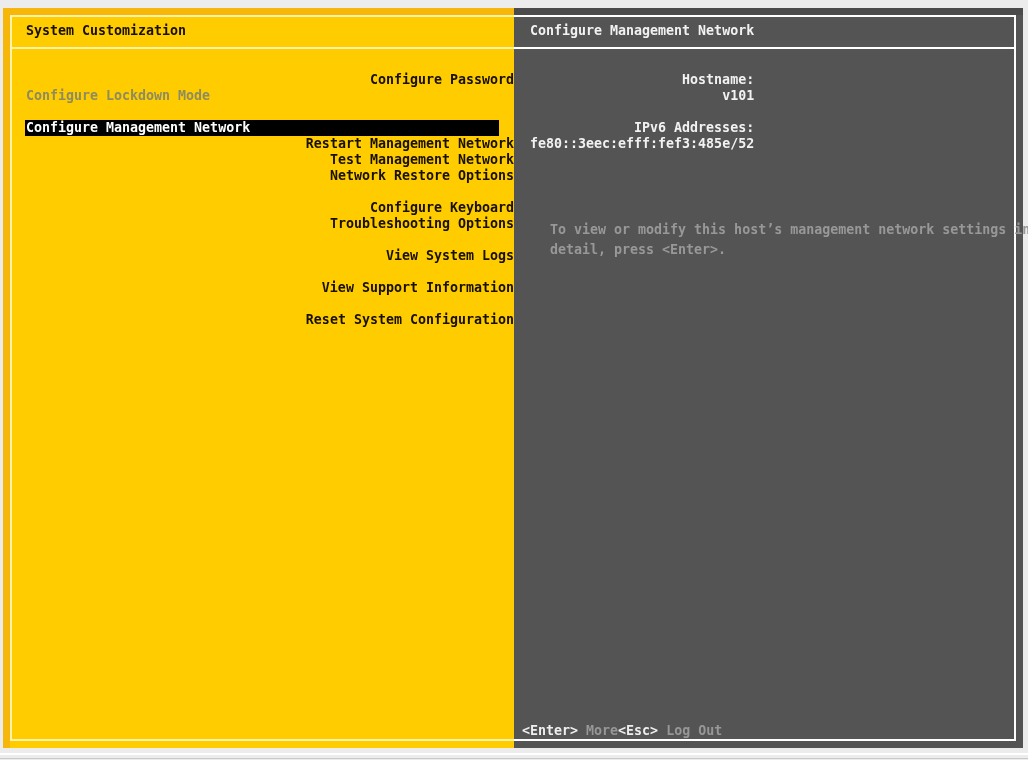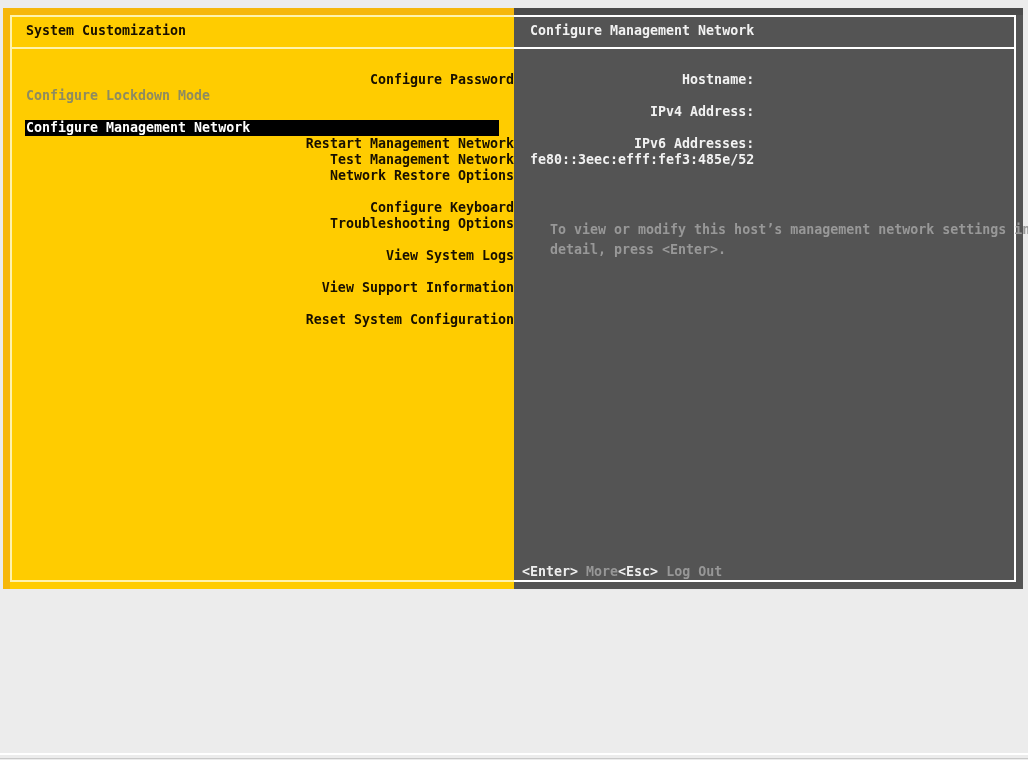--- a/index.html
+++ b/index.html
@@ -7,21 +7,21 @@
     width: 1028px; height: 760px;
     overflow: hidden;
     background: var(--desktop_bg, #ececec);
     font-family: "DejaVu Sans Mono", "Liberation Mono", monospace;
     font-weight: bold;
     font-size: 13.3px;
   }
   .screen { position: relative; width: 1028px; height: 760px; }
 
   
-  .panel { position: absolute; top: 8px; height: 581px; }
+  .panel { position: absolute; top: 8px; height: 740px; }
   .panel-left {
     left: 3px; width: 511px;
     background: var(--panel_yellow, #ffcc00);
   }
   .panel-left .edge-top {
     position: absolute; top: 0; left: 0; right: 0; height: 7px;
     background: var(--panel_yellow_edge, #f6b70a);
   }
   .panel-left .edge-left {
     position: absolute; top: 0; left: 0; bottom: 0; width: 7px;
@@ -135,23 +135,23 @@
   </section>
 
   <section class="panel panel-right">
     <div class="edge-top"></div>
     <div class="frame-right"></div>
     <div class="ptitle ptitle-right">Configure Management Network</div>
     <div class="sep-right"></div>
     <div class="fields" id="fields">
         <div class="field">
           <div class="flabel">Hostname:</div>
+          <div class="fvalue">v101</div>
         </div>
         <div class="field">
-          <div class="flabel">IPv4 Address:</div>
         </div>
         <div class="field">
           <div class="flabel">IPv6 Addresses:</div>
           <div class="fvalue">fe80::3eec:efff:fef3:485e/52</div>
         </div>
       </div>
     <p class="note">To view or modify this host’s management network settings in detail, press &lt;Enter&gt;.</p>
     <div class="hintbar">
       <div class="hint"><span class="key">&lt;Enter&gt;</span><span> </span><span class="hlabel">More</span></div>
       <div class="hint"><span class="key">&lt;Esc&gt;</span><span> </span><span class="hlabel">Log Out</span></div>

